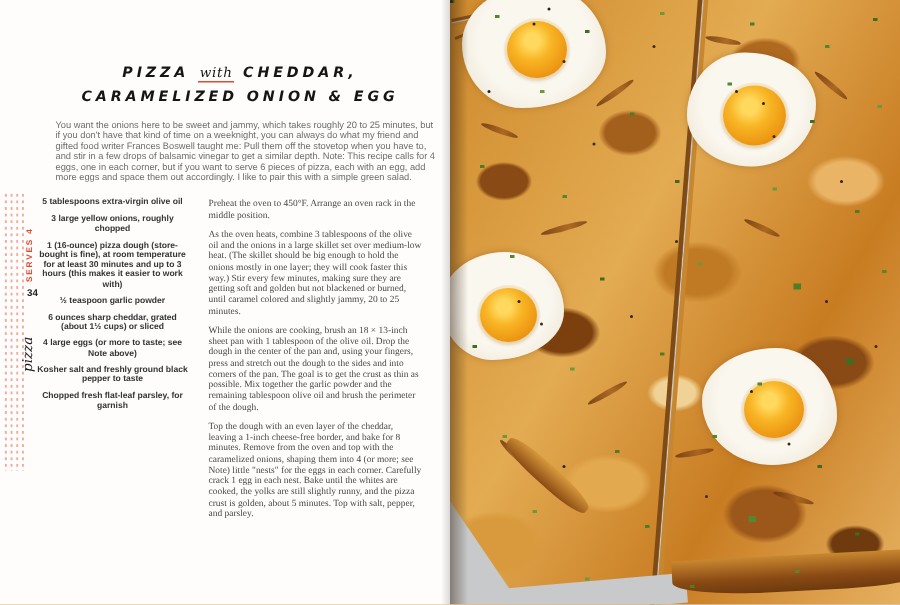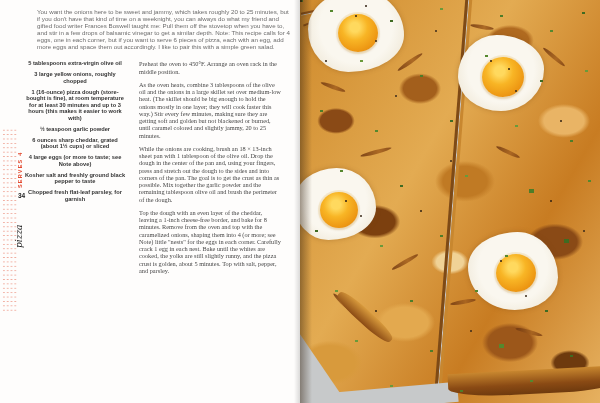--- a/index.html
+++ b/index.html
@@ -141,20 +141,27 @@
 
 <div class="spread">
 
   <div class="page-left">
     <div class="edge-dots"></div>
     <div class="serves-vert">SERVES 4</div>
     <div class="folio">34</div>
     <div class="chapter-vert">pizza</div>
 
     <div class="content">
+      <h1 class="title">
+        <span>PIZZA</span>
+        <span class="with">with</span>
+        <span>CHEDDAR,</span>
+        <br>
+        <span>CARAMELIZED ONION &amp; EGG</span>
+      </h1>
 
       <p class="intro">You want the onions here to be sweet and jammy, which takes roughly 20 to 25 minutes, but if you don't have that kind of time on a weeknight, you can always do what my friend and gifted food writer Frances Boswell taught me: Pull them off the stovetop when you have to, and stir in a few drops of balsamic vinegar to get a similar depth. Note: This recipe calls for 4 eggs, one in each corner, but if you want to serve 6 pieces of pizza, each with an egg, add more eggs and space them out accordingly. I like to pair this with a simple green salad.</p>
 
       <div class="cols">
         <ul class="ingredients">
           <li>5 tablespoons extra-virgin olive oil</li>
           <li>3 large yellow onions, roughly chopped</li>
           <li>1 (16-ounce) pizza dough (store-bought is fine), at room temperature for at least 30 minutes and up to 3 hours (this makes it easier to work with)</li>
           <li>½ teaspoon garlic powder</li>
           <li>6 ounces sharp cheddar, grated (about 1½ cups) or sliced</li>

